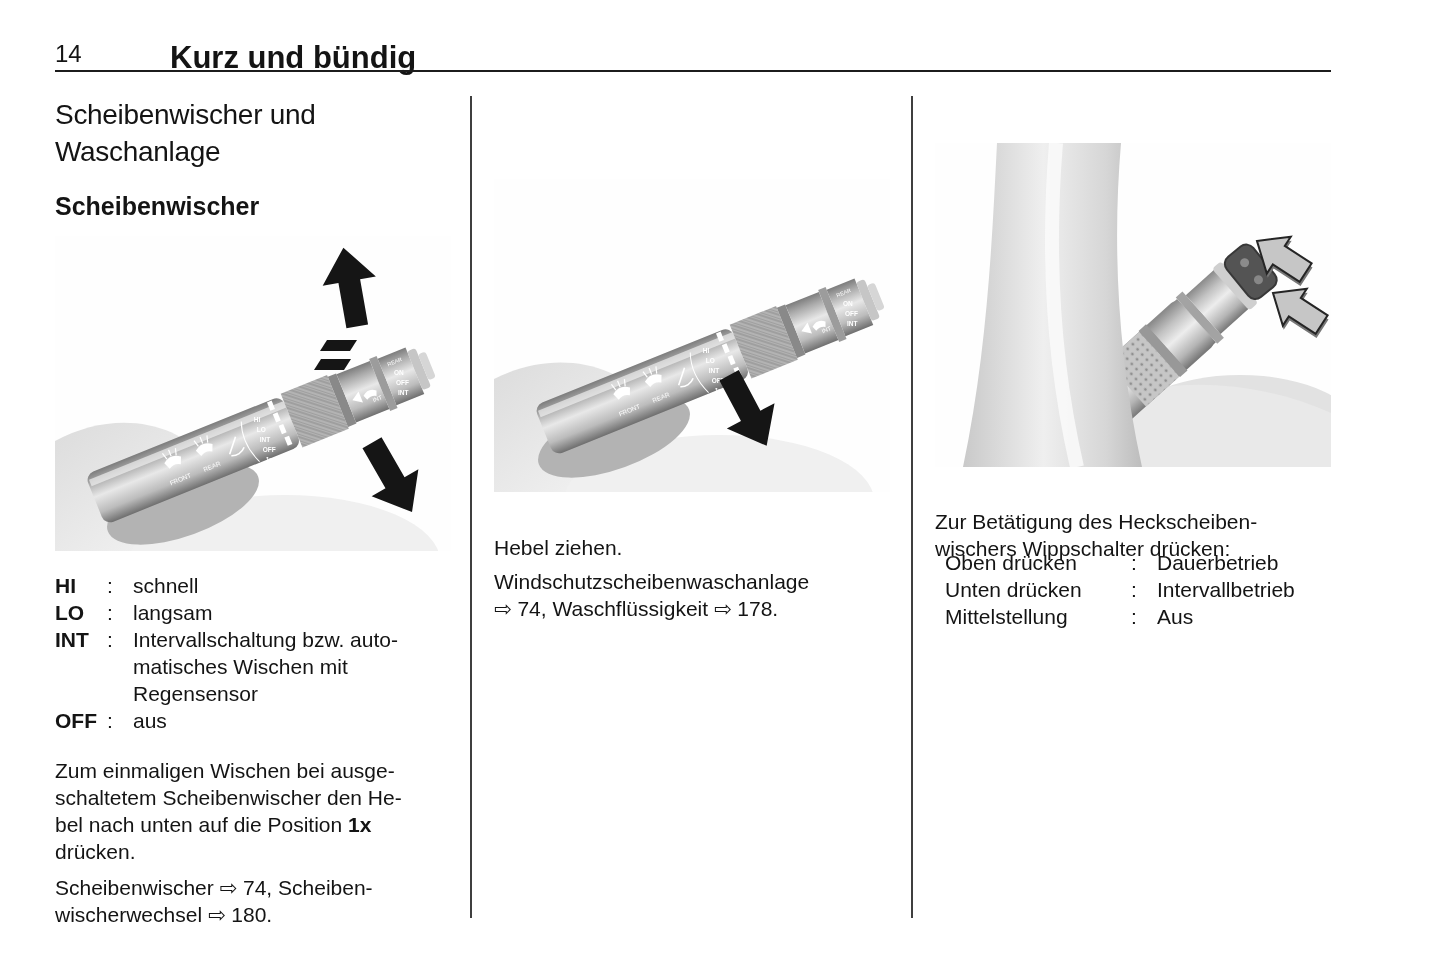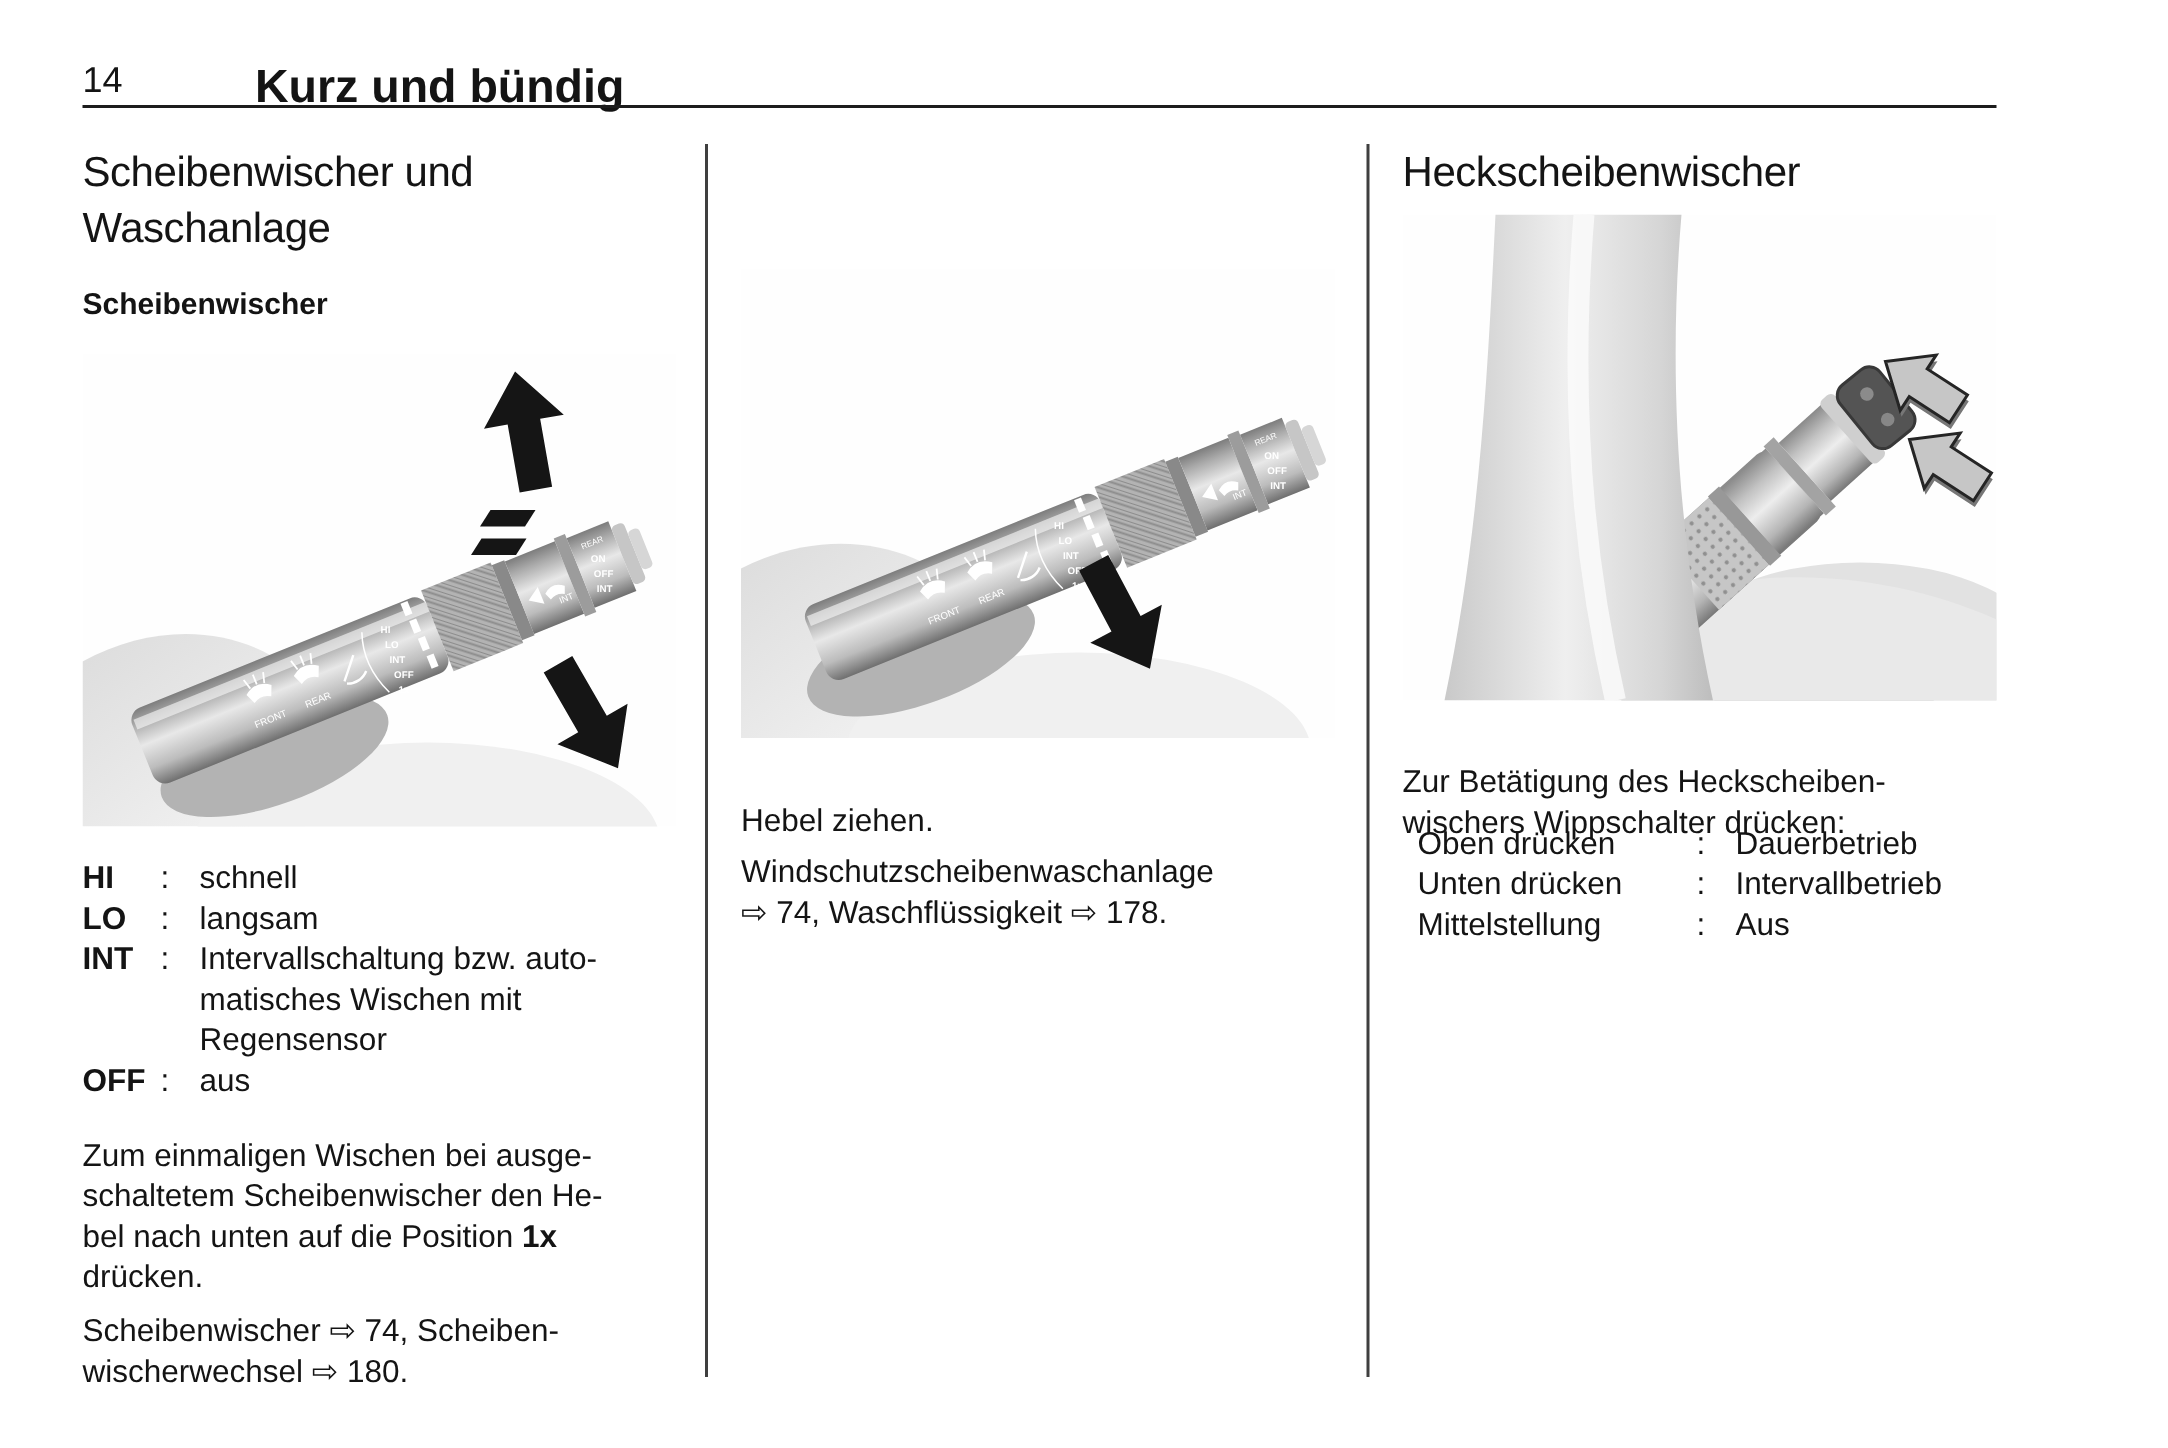--- a/index.html
+++ b/index.html
@@ -9,21 +9,21 @@
     overflow:hidden;
   }
   .abs{position:absolute;}
   .pagenum{left:55px; top:40px; font-size:24px;}
   .chapter{left:170px; top:40px; font-size:31px; font-weight:bold;}
   .headrule{left:55px; top:70px; width:1276px; height:2px; background:#1c1c1c;}
   .divider{top:96px; width:2px; height:822px; background:#3f3f3f;}
   .div1{left:470px;} .div2{left:911px;}
 
   .colhead{font-size:28px; font-weight:normal; line-height:37px; white-space:pre-line; letter-spacing:-0.3px;}
-  .subhead{font-size:20px; font-weight:bold;}
+  .subhead{font-size:25px; font-weight:bold;}
   .body{font-size:21px; line-height:27px; white-space:pre-line;}
   .b{font-weight:bold;}
 
   .deflist{display:grid; grid-template-columns:52px 26px auto; font-size:21px; line-height:27px;}
   .deflist3{display:grid; grid-template-columns:186px 26px auto; font-size:21px; line-height:27px;}
   .deflist .term,.deflist3 .term{font-weight:bold;}
   .deflist .term{font-weight:bold;}
   .deflist3 .term{font-weight:normal;}
   .desc{white-space:pre-line;}
 
@@ -245,21 +245,20 @@
       <g transform="translate(252,228) rotate(152)">
         <polygon points="0,-44 27,-10 11,-10 11,36 -11,36 -11,-10 -27,-10" fill="#151515"></polygon>
       </g>
     </svg>
   </figure>
 
   <p class="abs body" style="left:494px; top:513px; width:400px;">Hebel ziehen.</p>
   <p class="abs body" style="left:494px; top:547px; width:400px;">Windschutzscheibenwaschanlage
 ⇨ 74, Waschflüssigkeit ⇨ 178.</p>
 
-  <div class="abs colhead" style="left:935px; top:96px; width:400px;">Heckscheibenwischer</div>
 
   <figure class="abs" style="left:935px; top:143px;">
     <svg width="396" height="324" viewBox="0 0 396 324">
       <defs>
         <linearGradient id="g3c" x1="0" y1="0" x2="1" y2="0">
           <stop offset="0" stop-color="#c9c9c9"></stop>
             <stop offset="0.45" stop-color="#efefef"></stop>
           <stop offset="0.8" stop-color="#d6d6d6"></stop>
             <stop offset="1" stop-color="#bdbdbd"></stop>
         </linearGradient>

